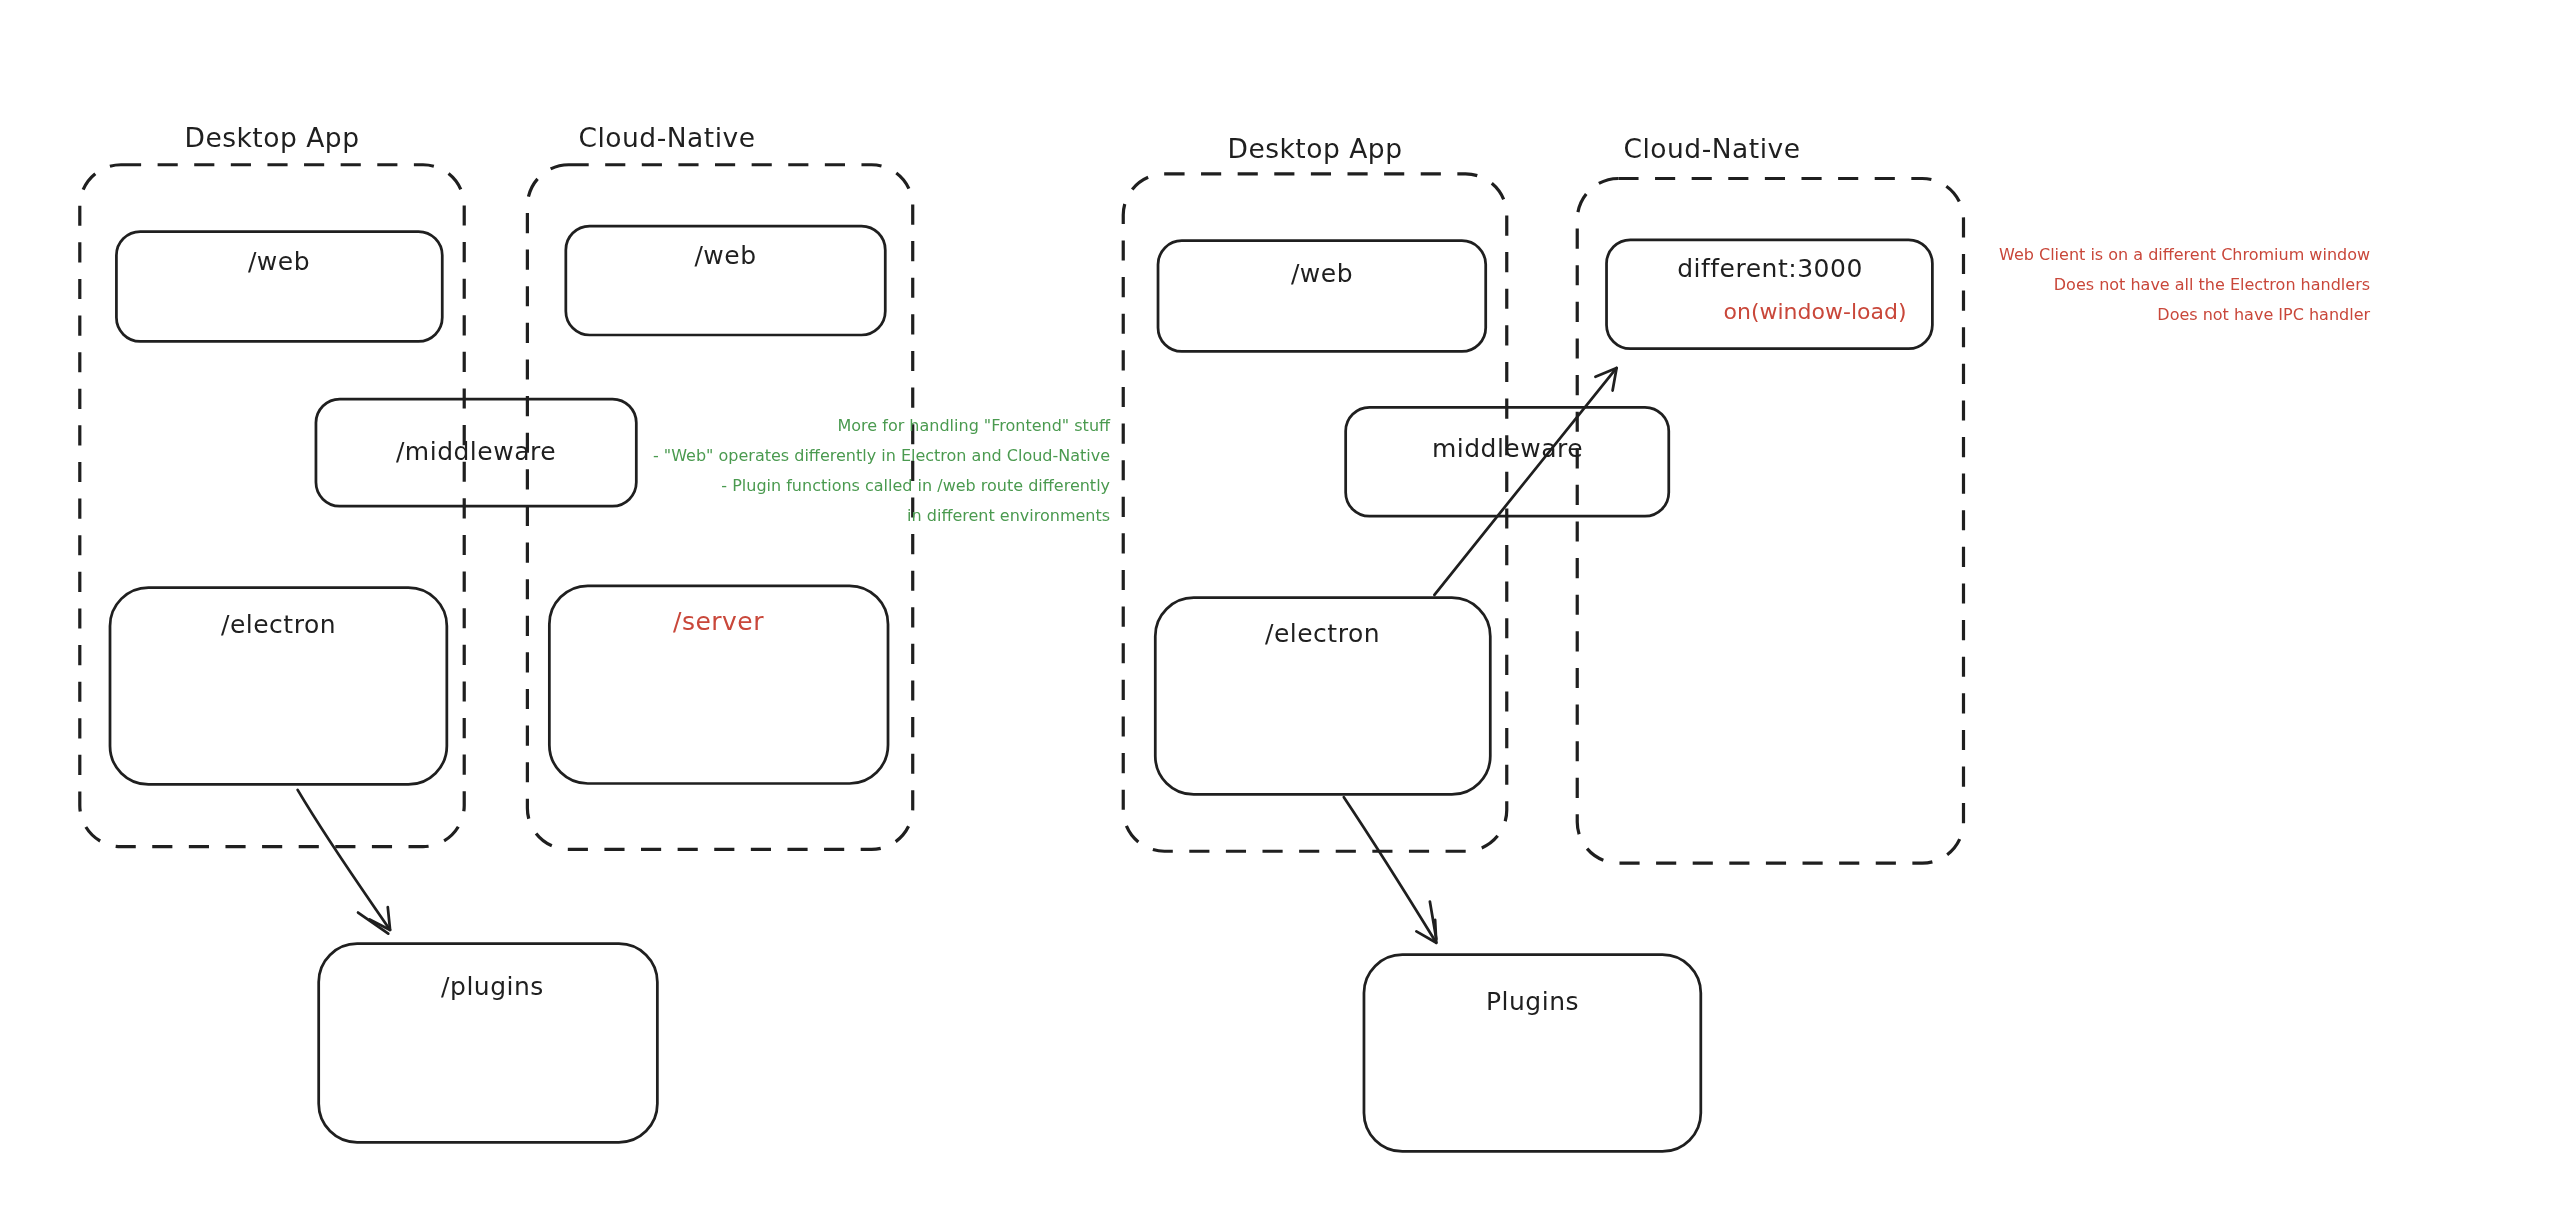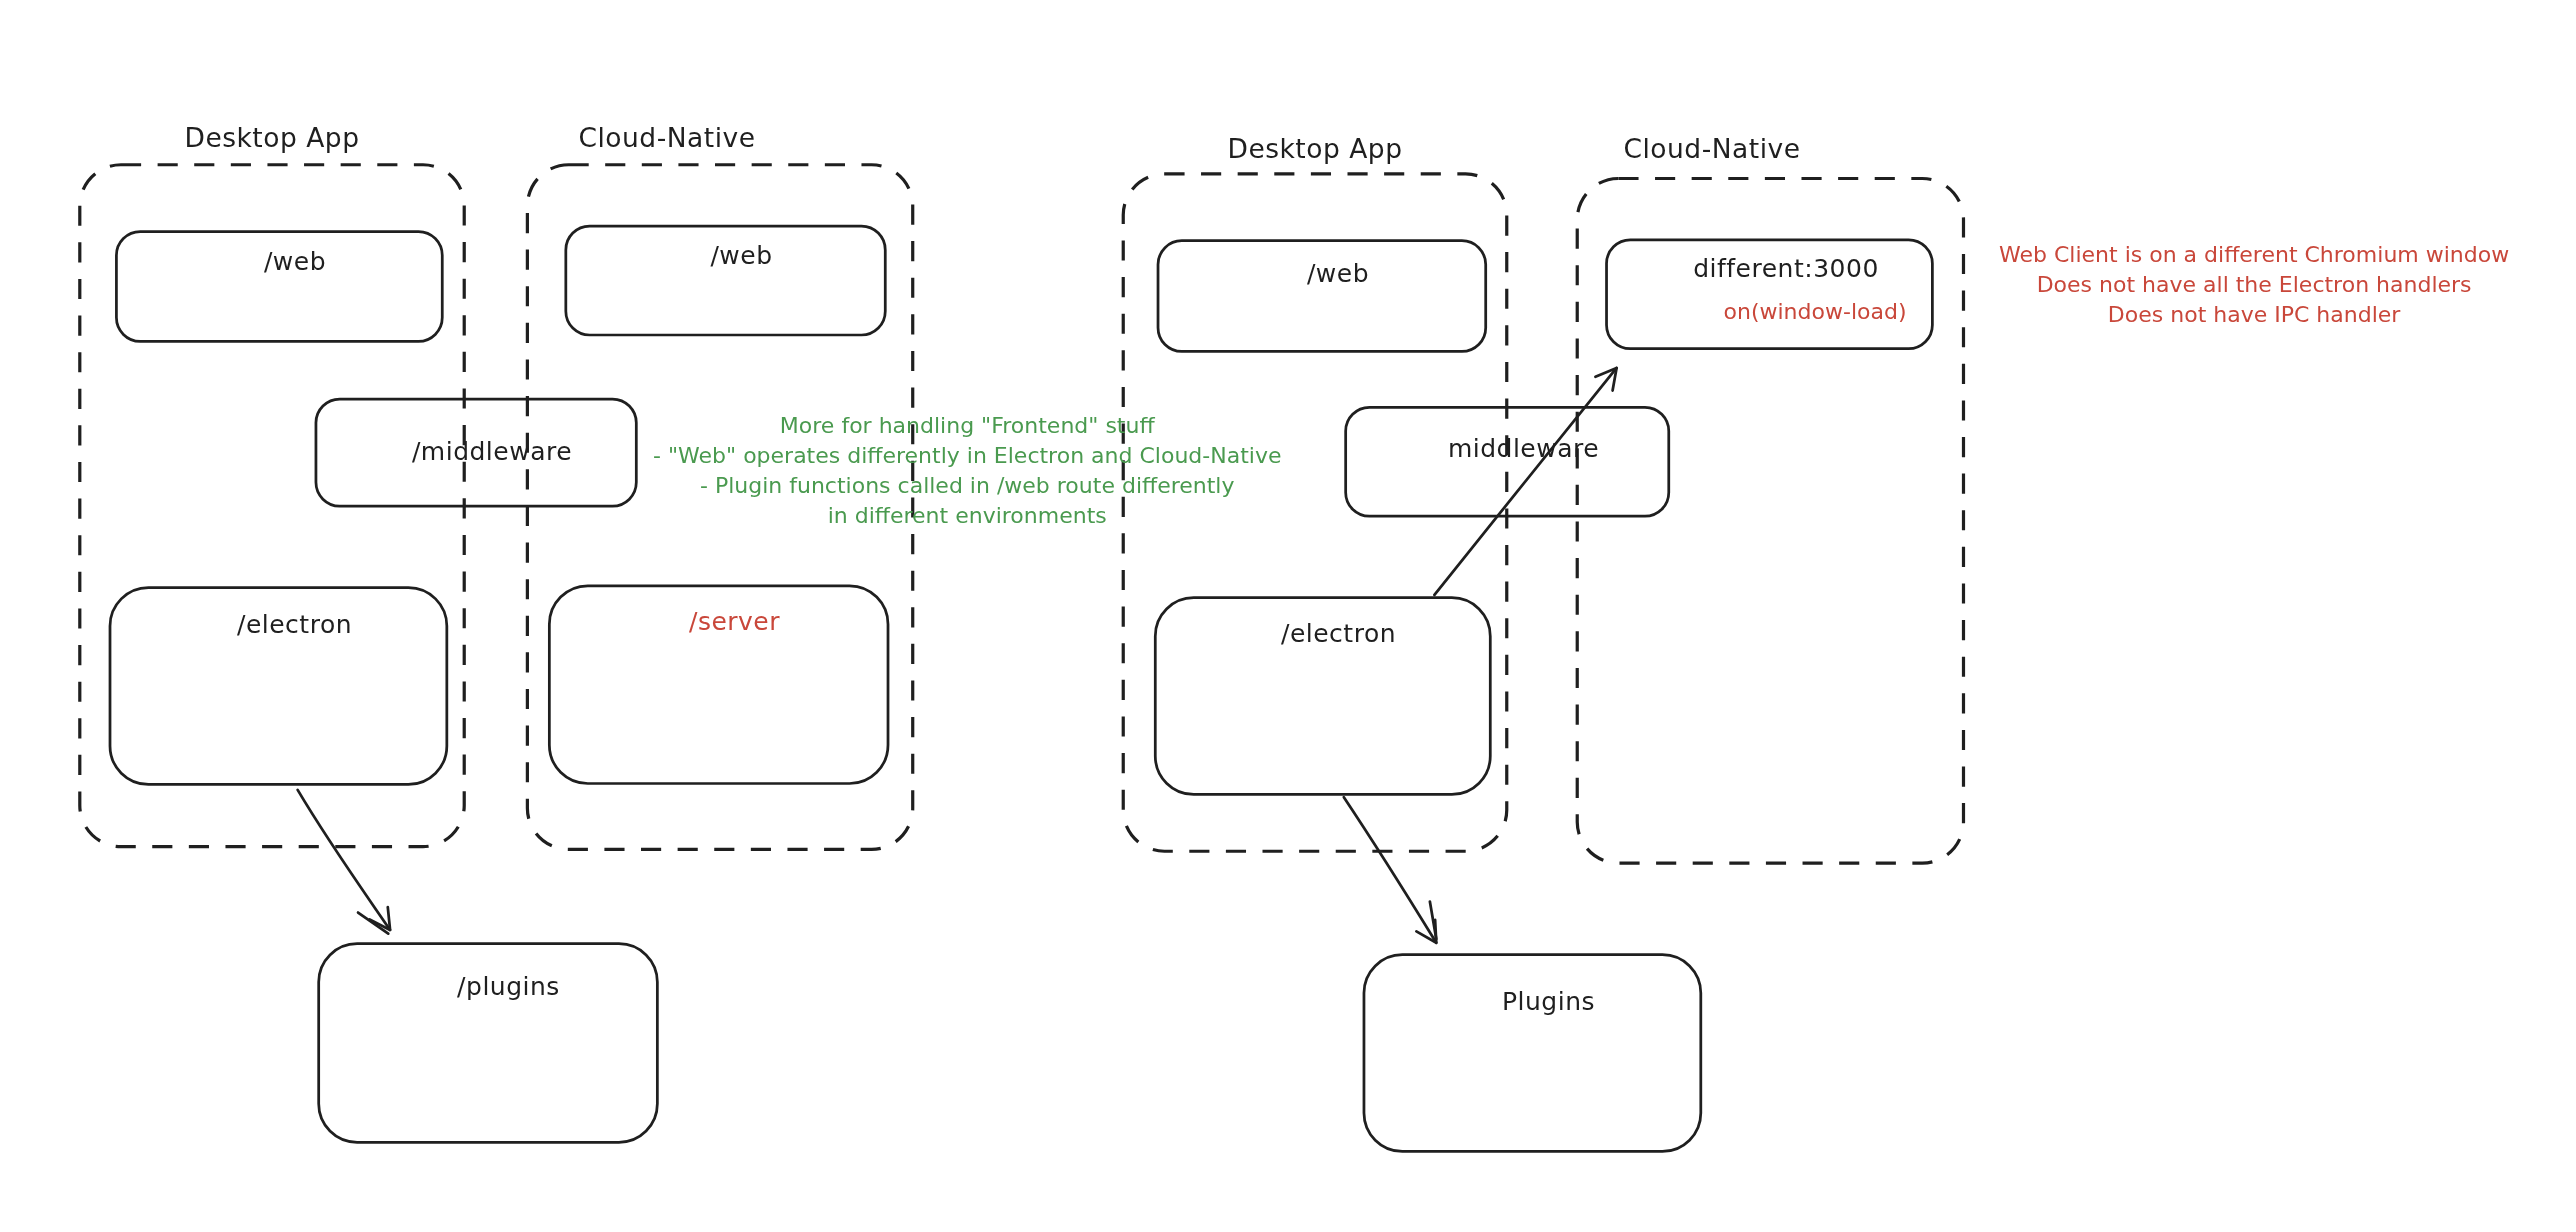--- a/index.html
+++ b/index.html
@@ -9,23 +9,23 @@
   html,body{margin:0;padding:0;}
   body{width:2576px;height:1232px;background:var(--bg);overflow:hidden;
        font-family:"DejaVu Sans", sans-serif;}
   #stage{position:relative;width:2447px;height:1232px;background:var(--bg);}
   #shapes{position:absolute;left:0;top:0;}
   .frame{fill:none;stroke:var(--stroke);stroke-width:3.5;stroke-dasharray:22 18;}
   .node{fill:none;stroke:var(--stroke);stroke-width:3;}
   .arrow{fill:none;stroke:var(--stroke);stroke-width:3;stroke-linecap:round;}
   .label{position:absolute;color:var(--stroke);text-align:center;white-space:nowrap;}
   .container-label{font-size:26.5px;letter-spacing:0.5px;}
-  .box-label{font-size:25px;letter-spacing:0.5px;margin-left:16px;}
+  .box-label{font-size:25px;letter-spacing:0.5px;}
   .sub-label{font-size:22px;}
-  .note{position:absolute;font-size:22px;line-height:30px;white-space:nowrap;text-align:center;}
+  .note{position:absolute;font-size:16px;line-height:30px;white-space:nowrap;text-align:right;}
   .note div{white-space:nowrap;}
   .green-text{color:var(--green);}
   .red-text{color:var(--red);}
 </style>
 </head>
 <body>
 
 <div id="stage">
 
   <svg id="shapes" width="2576" height="1232" viewBox="0 0 2814 1346">

